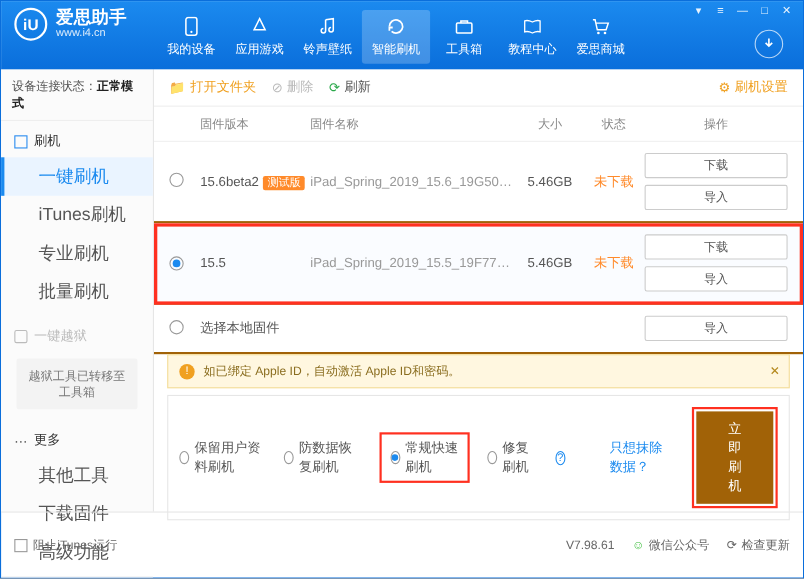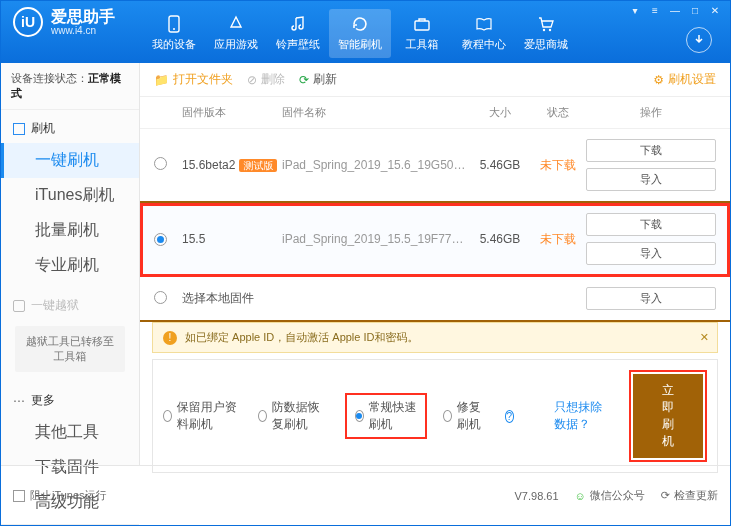--- a/index.html
+++ b/index.html
@@ -180,22 +180,22 @@
         <span>设备连接状态：</span><b>正常模式</b>
       </div>
 
       <div class="sb-group">
         <div class="sb-head">
           <span class="sq"></span>
           <span>刷机</span>
         </div>
         <div class="sb-item active">一键刷机</div>
         <div class="sb-item">iTunes刷机</div>
+        <div class="sb-item">专业刷机</div>
         <div class="sb-item">批量刷机</div>
-        <div class="sb-item">专业刷机</div>
       </div>
 
       <div class="sb-group">
         <div class="sb-head" style="color:#bbb">
           <span style="width:12px;height:12px;border:1.5px solid #bbb;border-radius:2px"></span>
           <span>一键越狱</span>
         </div>
         <div class="sb-note">越狱工具已转移至工具箱</div>
       </div>
 

